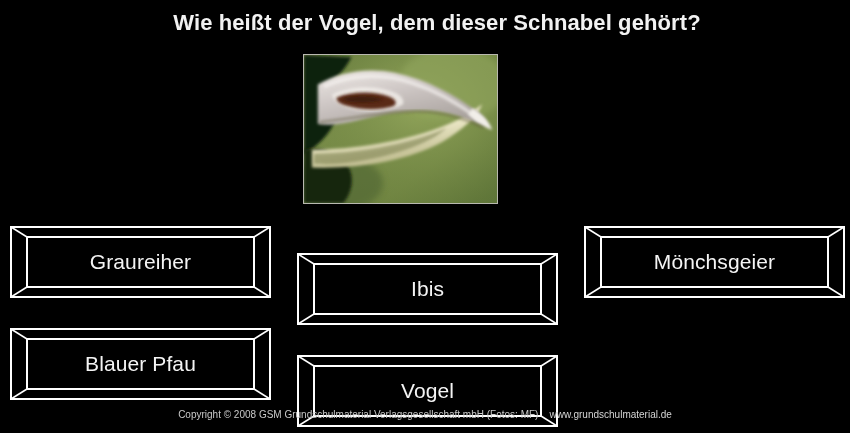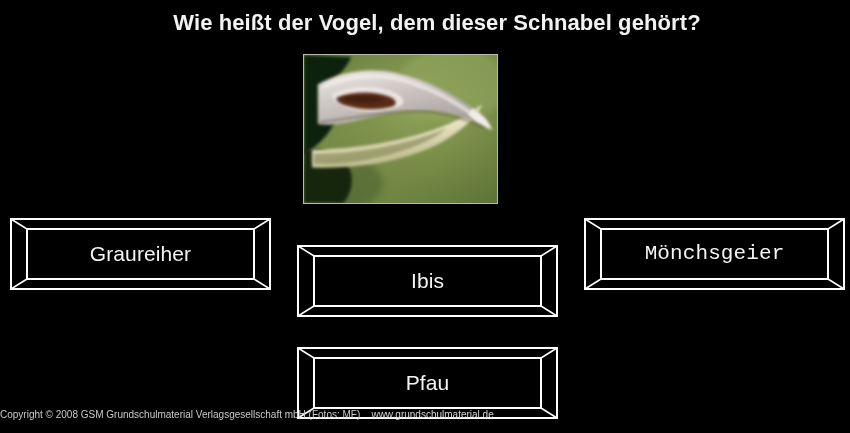--- a/index.html
+++ b/index.html
@@ -50,21 +50,21 @@
     left: 0; top: 0;
     width: 100%;
     height: 100%;
     display: block;
   }
 
   
   .answers {
     position: absolute;
     left: 0;
-    top: 216px;
+    top: 224px;
     width: 850px;
     height: 180px;
   }
   .answer-btn {
     position: absolute;
     width: 261px;
     height: 72px;
     background: #000000;
     box-sizing: border-box;
   }
@@ -85,31 +85,31 @@
     align-items: center;
     justify-content: center;
     font-size: 21px;
     line-height: 24px;
     color: #f4f4f4;
     white-space: nowrap;
     letter-spacing: 0.1px;
   }
   .col-0 { left: 10px; }
   .col-1 { left: 297px; margin-top: 27px; }
-  .col-2 { left: 584px; font-family: Liberation Mono, monospace; }
+  .col-2 { left: 584px; }
   .row-0 { top: 2px; }
   .row-1 { top: 104px; }
 
   
   .footer {
     position: absolute;
     left: 0;
     top: 408px;
     width: 850px;
-    text-align: left;
+    text-align: center;
     font-size: 10px;
     line-height: 14px;
     color: #c9c9c9;
     white-space: nowrap;
   }
   .footer .url { color: #d5d5d5; }
 </style>
 </head>
 <body>
 
@@ -207,31 +207,42 @@
       <rect x="1" y="1" width="259" height="70" fill="none" stroke="#ffffff" stroke-width="2"></rect>
       <rect x="17" y="11" width="227" height="50" fill="none" stroke="#ffffff" stroke-width="2"></rect>
       <line x1="1" y1="1" x2="17" y2="11" stroke="#ffffff" stroke-width="1.5"></line>
       <line x1="260" y1="1" x2="244" y2="11" stroke="#ffffff" stroke-width="1.5"></line>
       <line x1="1" y1="71" x2="17" y2="61" stroke="#ffffff" stroke-width="1.5"></line>
       <line x1="260" y1="71" x2="244" y2="61" stroke="#ffffff" stroke-width="1.5"></line>
     </svg>
     <span class="label">Mönchsgeier</span>
   </div>
 
+  <div class="answer-btn col-0 row-1">
+    <svg class="bevel" viewBox="0 0 261 72" preserveAspectRatio="none">
+      <rect x="1" y="1" width="259" height="70" fill="none" stroke="#ffffff" stroke-width="2"></rect>
+      <rect x="17" y="11" width="227" height="50" fill="none" stroke="#ffffff" stroke-width="2"></rect>
+      <line x1="1" y1="1" x2="17" y2="11" stroke="#ffffff" stroke-width="1.5"></line>
+      <line x1="260" y1="1" x2="244" y2="11" stroke="#ffffff" stroke-width="1.5"></line>
+      <line x1="1" y1="71" x2="17" y2="61" stroke="#ffffff" stroke-width="1.5"></line>
+      <line x1="260" y1="71" x2="244" y2="61" stroke="#ffffff" stroke-width="1.5"></line>
+    </svg>
+    <span class="label">Blauer Pfau</span>
+  </div>
 
   <div class="answer-btn col-1 row-1">
     <svg class="bevel" viewBox="0 0 261 72" preserveAspectRatio="none">
       <rect x="1" y="1" width="259" height="70" fill="none" stroke="#ffffff" stroke-width="2"></rect>
       <rect x="17" y="11" width="227" height="50" fill="none" stroke="#ffffff" stroke-width="2"></rect>
       <line x1="1" y1="1" x2="17" y2="11" stroke="#ffffff" stroke-width="1.5"></line>
       <line x1="260" y1="1" x2="244" y2="11" stroke="#ffffff" stroke-width="1.5"></line>
       <line x1="1" y1="71" x2="17" y2="61" stroke="#ffffff" stroke-width="1.5"></line>
       <line x1="260" y1="71" x2="244" y2="61" stroke="#ffffff" stroke-width="1.5"></line>
     </svg>
-    <span class="label">Pfau</span>
+    <span class="label">Vogel</span>
   </div>
 
 
 </div>
 
 <div class="footer">
   <span>Copyright © 2008 GSM Grundschulmaterial Verlagsgesellschaft mbH (Fotos: MF)</span>
   <span>&nbsp;&nbsp;</span>
   <span class="url">www.grundschulmaterial.de</span>
 </div>

